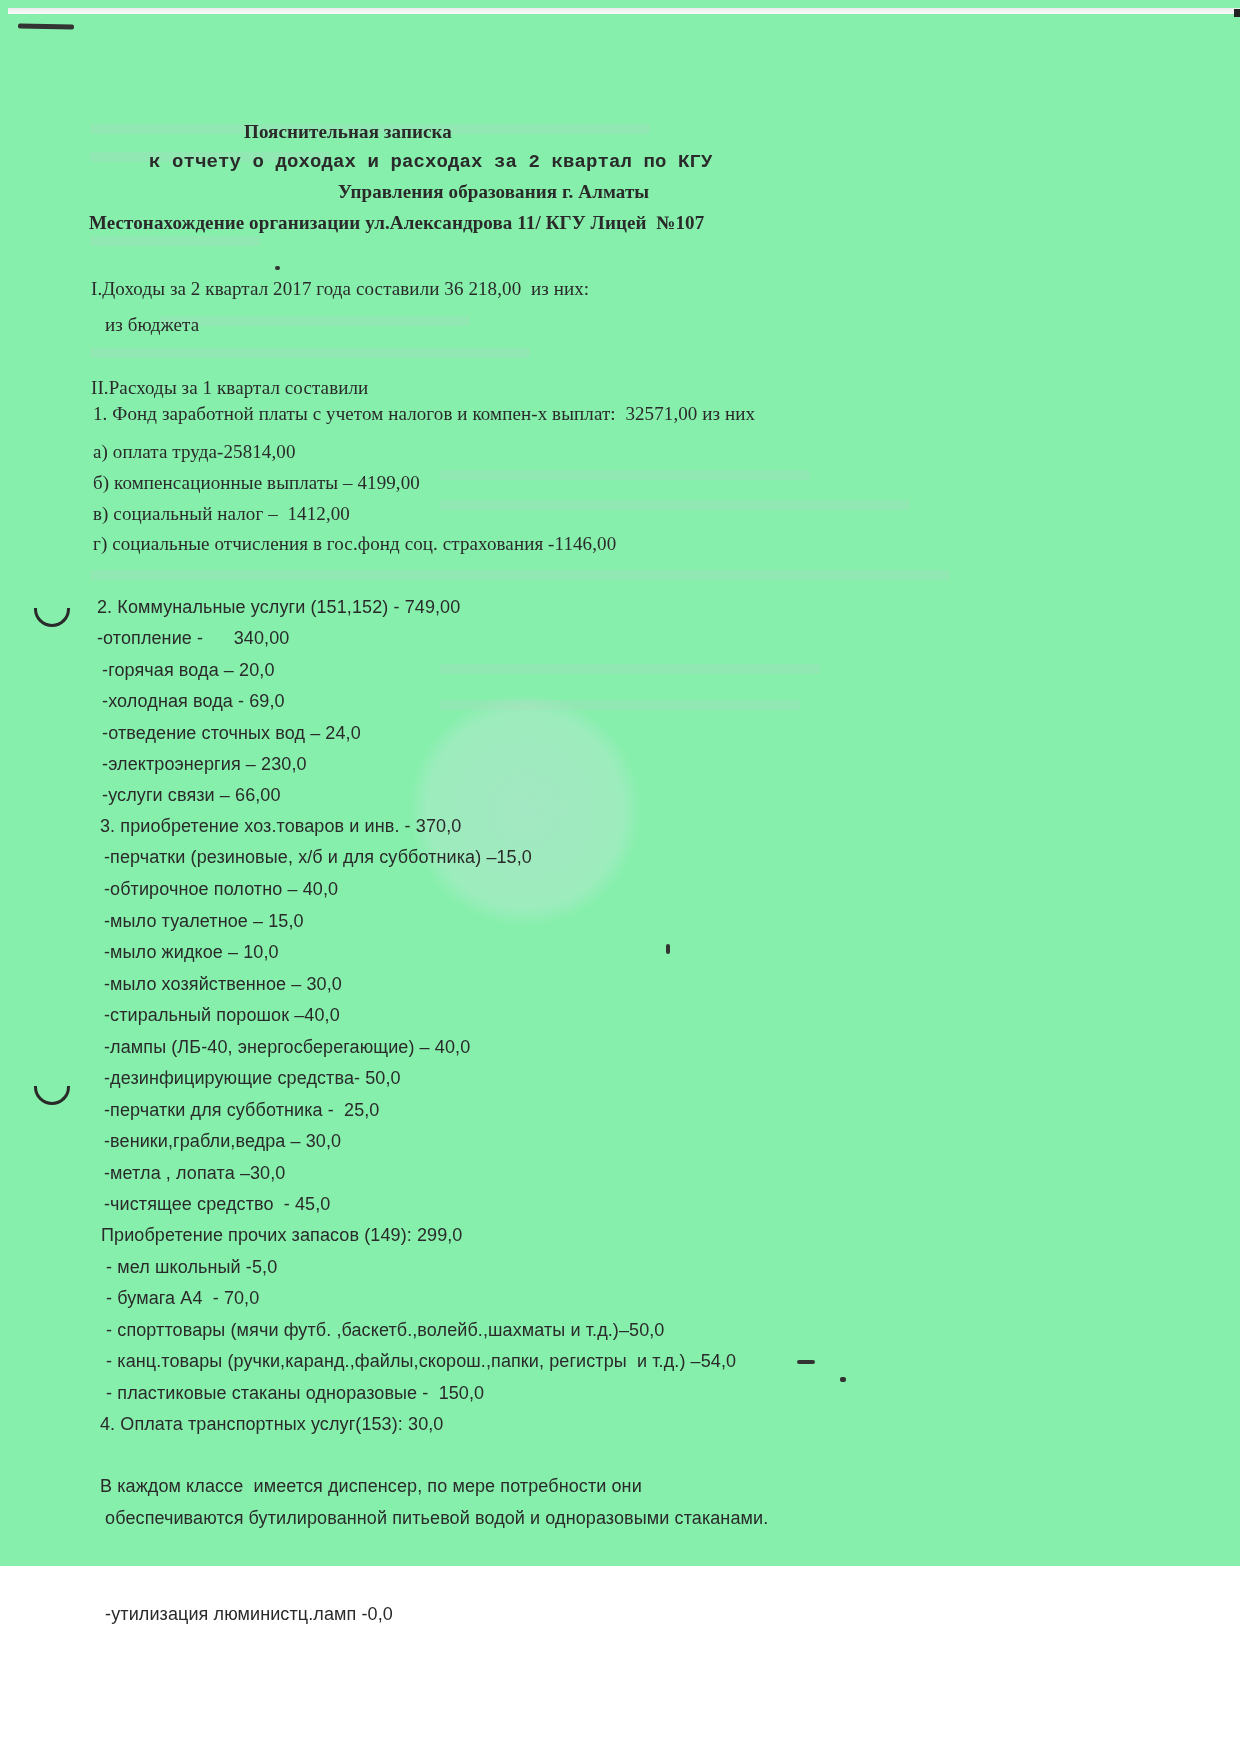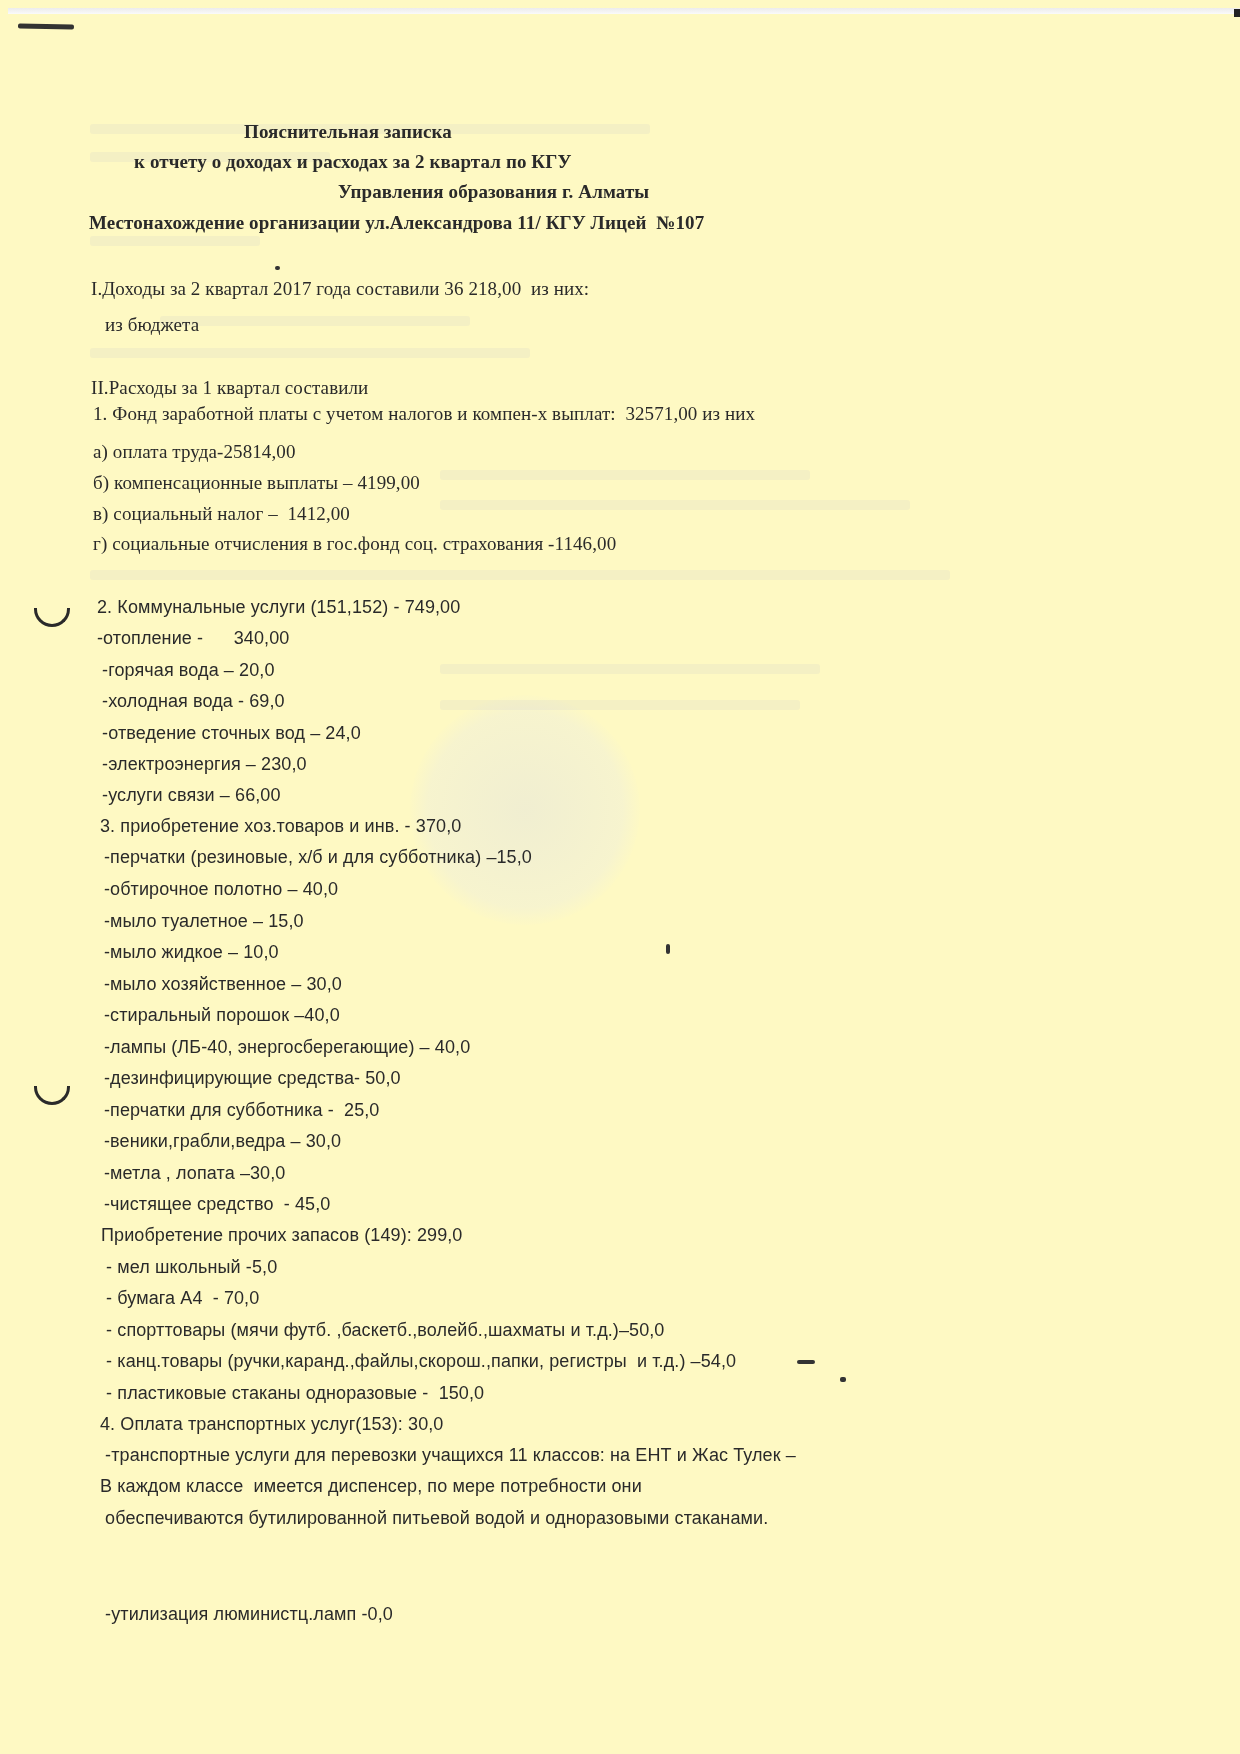--- a/index.html
+++ b/index.html
@@ -11,22 +11,22 @@
       width: 1240px;
       height: 1754px;
       position: relative;
       overflow: hidden;
       font-family: "Liberation Serif", "DejaVu Serif", serif;
       color: #2a2a2a;
     }
     .page {
       position: absolute;
       left: 0; top: 0;
-      width: 1240px; height: 1754px;
-      background: #fef9c3;
+      width: 1240px; height: 1566px;
+      background: #86efac;
     }
     .scan-top-edge {
       position: absolute;
       left: 8px; top: 8px;
       width: 1232px; height: 6px;
       background: linear-gradient(#ececec, #fafafa);
     }
     .corner-mark {
       position: absolute;
       left: 18px; top: 24px;
@@ -107,21 +107,21 @@
   <div class="bleed-line" style="left:90px;top:570px;width:860px;"></div>
   <div class="bleed-line" style="left:440px;top:664px;width:380px;"></div>
   <div class="bleed-line" style="left:440px;top:700px;width:360px;"></div>
 
   <div class="speck" style="left:275px;top:266px;width:5px;height:4px;"></div>
   <div class="speck" style="left:666px;top:944px;width:4px;height:10px;"></div>
   <div class="speck" style="left:797px;top:1360px;width:18px;height:4px;"></div>
   <div class="speck" style="left:840px;top:1377px;width:6px;height:5px;"></div>
 
   <div class="line bold" style="left:244px;top:121px;">Пояснительная записка</div>
-  <div class="line bold" style="left:134px;top:151px;">к отчету о доходах и расходах за 2 квартал по КГУ</div>
+  <div class="line bold" style="left:149px;top:151px;font-family:Liberation Mono, monospace;">к отчету о доходах и расходах за 2 квартал по КГУ</div>
   <div class="line bold" style="left:338px;top:181px;">Управления образования г. Алматы</div>
   <div class="line bold" style="left:89px;top:212px;">Местонахождение организации ул.Александрова 11/ КГУ Лицей  №107</div>
 
   <div class="line" style="left:91px;top:278px;">I.Доходы за 2 квартал 2017 года составили 36 218,00  из них:</div>
   <div class="line" style="left:105px;top:314px;">из бюджета</div>
 
   <div class="line" style="left:91px;top:377px;">II.Расходы за 1 квартал составили</div>
 
   <div class="line" style="left:93px;top:403px;">1. Фонд заработной платы с учетом налогов и компен-х выплат:  32571,00 из них</div>
   <div class="line" style="left:93px;top:441px;">а) оплата труда-25814,00</div>
@@ -152,18 +152,17 @@
   <div class="line sans" style="left:104px;top:1193px;">-чистящее средство  - 45,0</div>
 
   <div class="line sans" style="left:101px;top:1224px;">Приобретение прочих запасов (149): 299,0</div>
   <div class="line sans" style="left:101px;top:1256px;"> - мел школьный -5,0</div>
   <div class="line sans" style="left:101px;top:1287px;"> - бумага А4  - 70,0</div>
   <div class="line sans" style="left:101px;top:1319px;"> - спорттовары (мячи футб. ,баскетб.,волейб.,шахматы и т.д.)–50,0</div>
   <div class="line sans" style="left:101px;top:1350px;"> - канц.товары (ручки,каранд.,файлы,скорош.,папки, регистры  и т.д.) –54,0</div>
   <div class="line sans" style="left:101px;top:1382px;"> - пластиковые стаканы одноразовые -  150,0</div>
 
   <div class="line sans" style="left:100px;top:1413px;">4. Оплата транспортных услуг(153): 30,0</div>
-  <div class="line sans" style="left:100px;top:1444px;"> -транспортные услуги для перевозки учащихся 11 классов: на ЕНТ и Жас Тулек –</div>
   <div class="line sans" style="left:100px;top:1507px;"> обеспечиваются бутилированной питьевой водой и одноразовыми стаканами.</div>
   <div class="line sans" style="left:100px;top:1475px;">В каждом классе  имеется диспенсер, по мере потребности они</div>
 
   <div class="line sans" style="left:100px;top:1603px;"> -утилизация люминистц.ламп -0,0</div>
 </div>
 
 </body></html>

